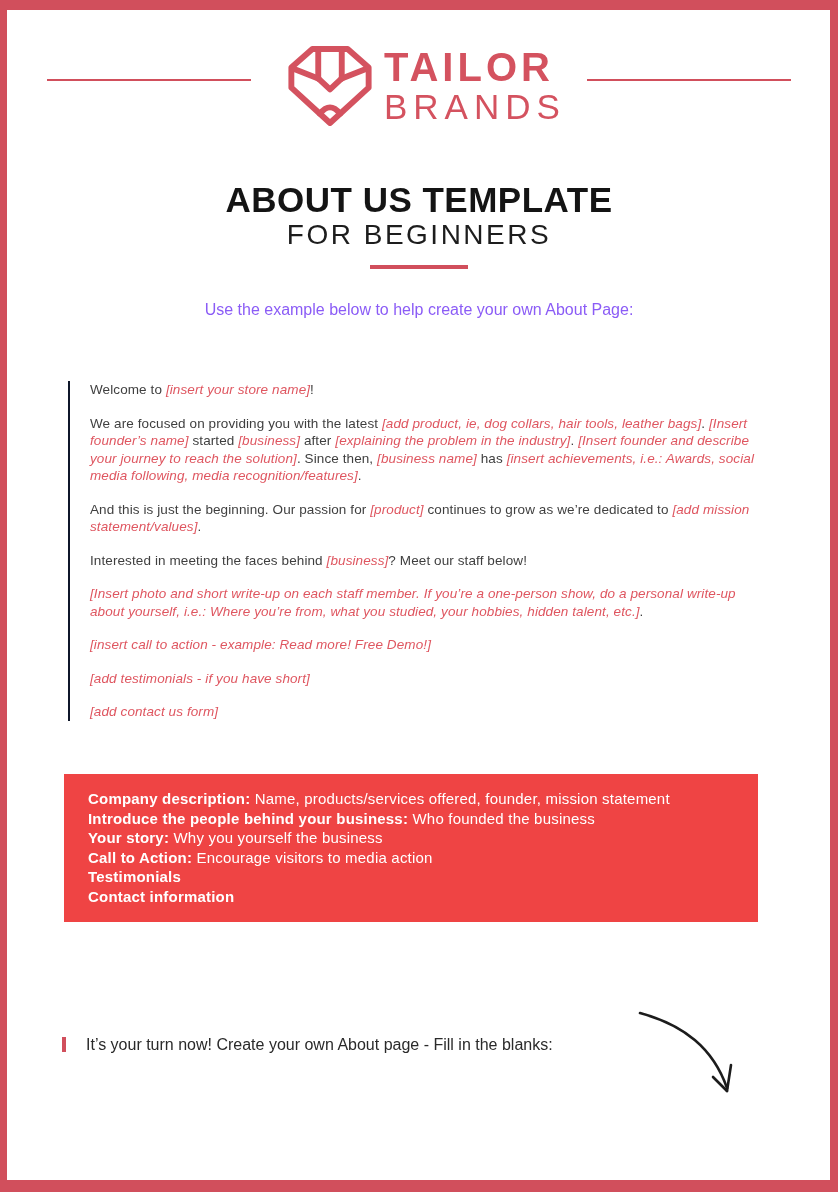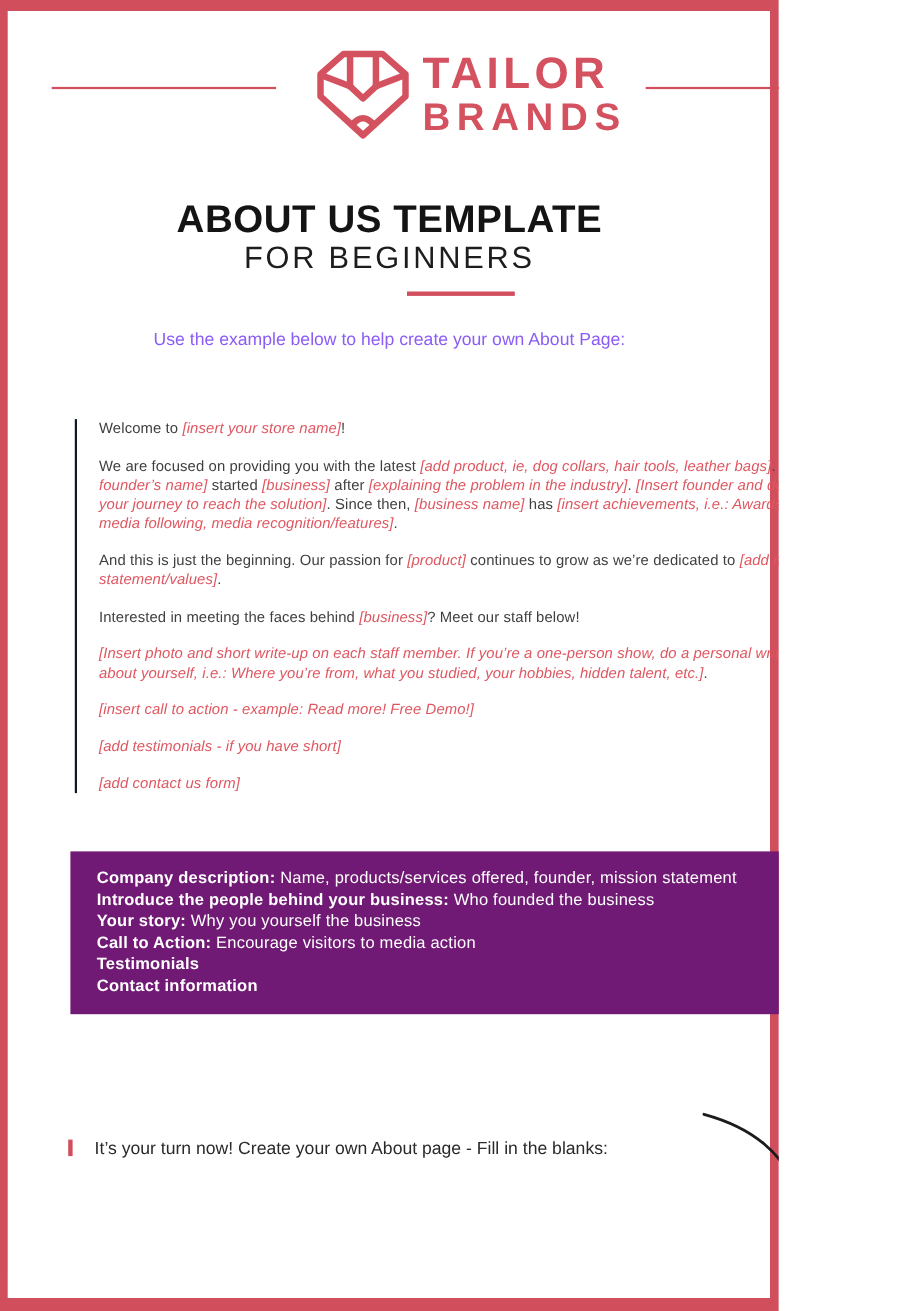--- a/index.html
+++ b/index.html
@@ -1,48 +1,48 @@
 <!DOCTYPE html>
 <html><head>
 <meta charset="utf-8">
 <style>
   html,body{margin:0;padding:0;background:#ffffff;}
-  .page{position:relative;width:708px;height:1192px;background:#ffffff;
+  .page{position:relative;width:838px;height:1192px;background:#ffffff;
         font-family:"Liberation Sans",sans-serif;overflow:hidden;}
   .frame{position:absolute;inset:0;border-style:solid;border-color:#d14f5c;
          border-width:10px 8px 12px 7px;pointer-events:none;}
 
   
   .rule{position:absolute;top:79px;height:2px;background:#d14f5c;}
   .rule-left{left:47px;width:204px;}
   .rule-right{left:587px;width:204px;}
   .logo-icon{position:absolute;left:288px;top:45px;width:84px;height:82px;}
   .wordmark{position:absolute;left:384px;top:46px;color:#d4525f;}
   .brand-top{font-size:40px;font-weight:700;letter-spacing:4px;line-height:42px;}
-  .brand-bottom{font-size:35px;font-weight:700;letter-spacing:6px;line-height:37px;}
+  .brand-bottom{font-size:35px;font-weight:400;letter-spacing:6px;line-height:37px;}
 
   
   .title{position:absolute;left:0;right:0;top:180px;margin:0;text-align:center;
          font-size:35px;font-weight:800;letter-spacing:.5px;color:#141414;}
   .subtitle{position:absolute;left:0;right:0;top:219px;margin:0;text-align:center;
          font-size:28px;font-weight:300;letter-spacing:2.5px;color:#1d1d1d;}
   .divider{position:absolute;left:370px;top:265px;width:98px;height:4px;background:#d14f5c;}
   .intro{position:absolute;left:0;right:0;top:290px;margin:11px;text-align:center;
          font-size:16px;color:#8b5cf6;}
 
   
   .example{position:absolute;left:68px;top:381px;width:692px;box-sizing:border-box;
            border-left:2px solid #0f172a;padding-left:20px;}
   .paras p{margin:0 0 16px;font-size:13.5px;line-height:17.5px;color:#3f3f3f;letter-spacing:.1px;}
   .paras p:last-child{margin-bottom:0;}
   .ph{color:#df5660;font-style:italic;}
 
   
   .summary{position:absolute;left:64px;top:774px;width:694px;height:148px;box-sizing:border-box;
-           background:#701a75;padding:15px 24px;color:#ffffff;}
+           background:#ef4444;padding:15px 24px;color:#ffffff;}
   .summary .line{font-size:15px;line-height:19.6px;letter-spacing:.2px;}
   .summary .line strong{font-weight:700;}
 
   
   .footer{position:absolute;left:62px;top:996px;margin-top:40px;}
   .qbar{display:inline-block;width:4px;height:15px;background:#d14f5c;
         vertical-align:-2px;margin-right:20px;}
   .prompt{font-size:16px;color:#2a2a2a;}
 
   .arrow{position:absolute;left:634px;top:1003px;width:116px;height:102px;}

